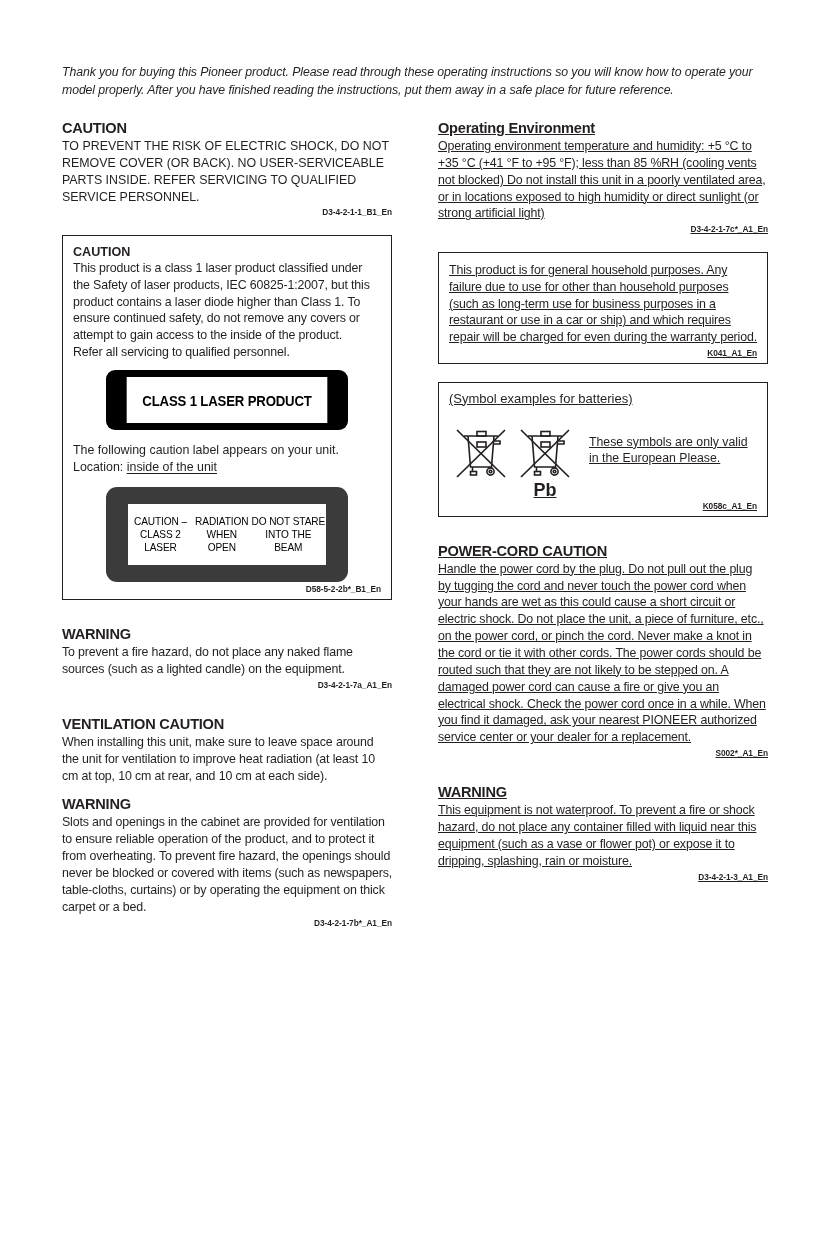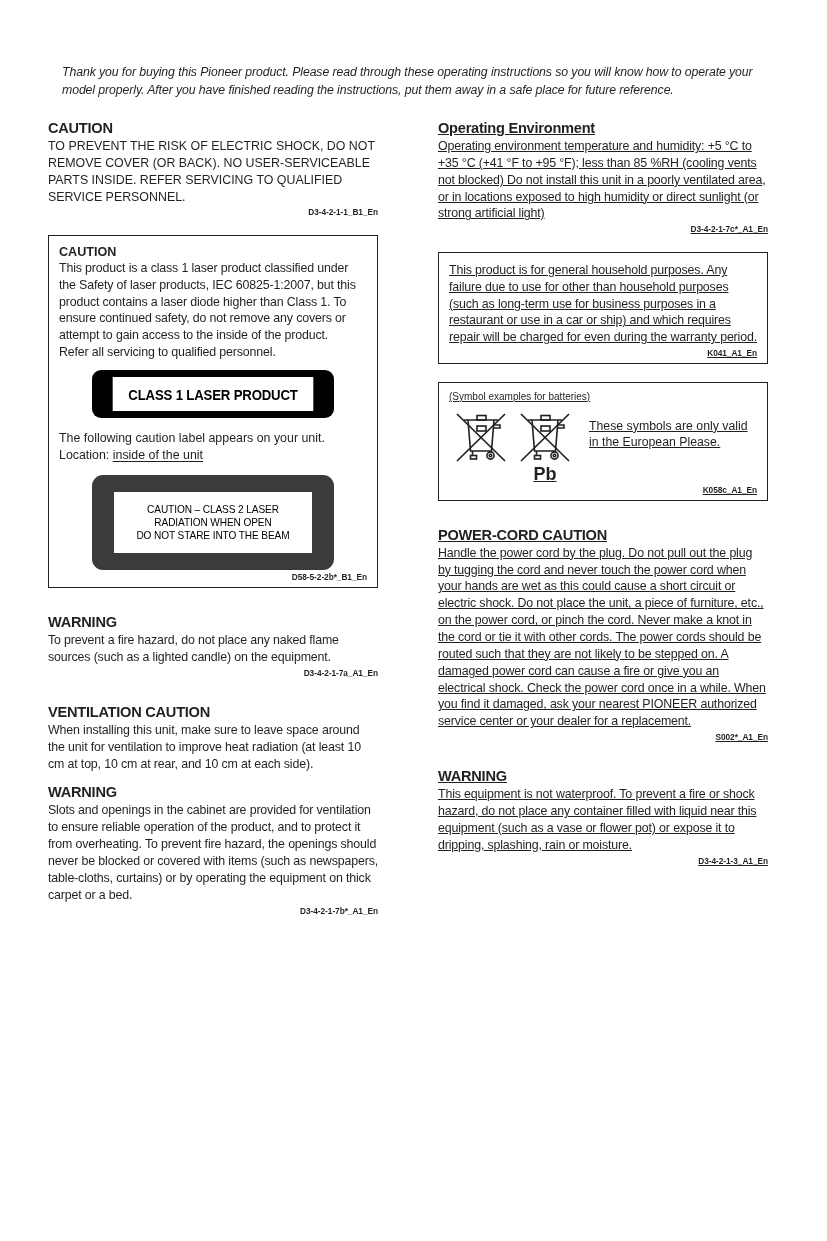--- a/index.html
+++ b/index.html
@@ -24,21 +24,21 @@
     line-height: 1.47;
     letter-spacing: -0.1px;
     color:#231f20;
   }
 
   .col {
     position:absolute;
     top:120px;
     width:330px;
   }
-  .col-left  { left: 48px; }
+  .col-left  { left: 62px; }
   .col-right { left: 438px; text-decoration: underline; }
 
   h2.sec {
     font-size: 14.6px;
     font-weight: bold;
     margin: 0 0 2px 0;
     letter-spacing: -0.25px;
     color:#231f20;
   }
   .sec-body {
@@ -74,21 +74,21 @@
     font-size: 12.6px;
     font-weight: bold;
     margin: 0 0 1px 0;
     color:#231f20;
   }
 
   
   .laser-label-1 {
     margin: 10px auto 0 auto;
     width: 242px;
-    height: 48px;
+    height: 60px;
     background: #000000;
     border-radius: 9px;
     padding: 7px;
   }
   .laser-label-1 .inner {
     width: 100%;
     height: 100%;
     background: #ffffff;
     display:flex;
     align-items:center;
@@ -115,33 +115,33 @@
     height: 95px;
     background: #3b3b3b;
     border-radius: 11px;
     padding: 17px 22px;
   }
   .laser-label-2 .inner {
     width: 100%;
     height: 100%;
     background:#ffffff;
     display:flex;
-    flex-direction:column;
+    flex-direction:row;
     align-items:center;
     justify-content:center;
     text-align:center;
     font-size: 10.1px;
     line-height: 1.32;
     color:#000;
     letter-spacing: -0.1px;
   }
 
   
   .battery-box { padding: 8px 10px 5px 10px; }
-  .battery-title { font-size: 10px; margin-bottom: 4px; }
+  .battery-title { font-size: 13px; margin-bottom: 16px; }
   .battery-row { display:flex; align-items:flex-start; }
   .sym-group { display:flex; }
   .sym-cell { width: 64px; text-align:center; }
   .sym-cell svg { display:block; margin: 0 auto; }
   .sym-pb {
     font-size: 18px;
     font-weight: bold;
     letter-spacing: 0px;
     margin-top: 1px;
     line-height:1;

